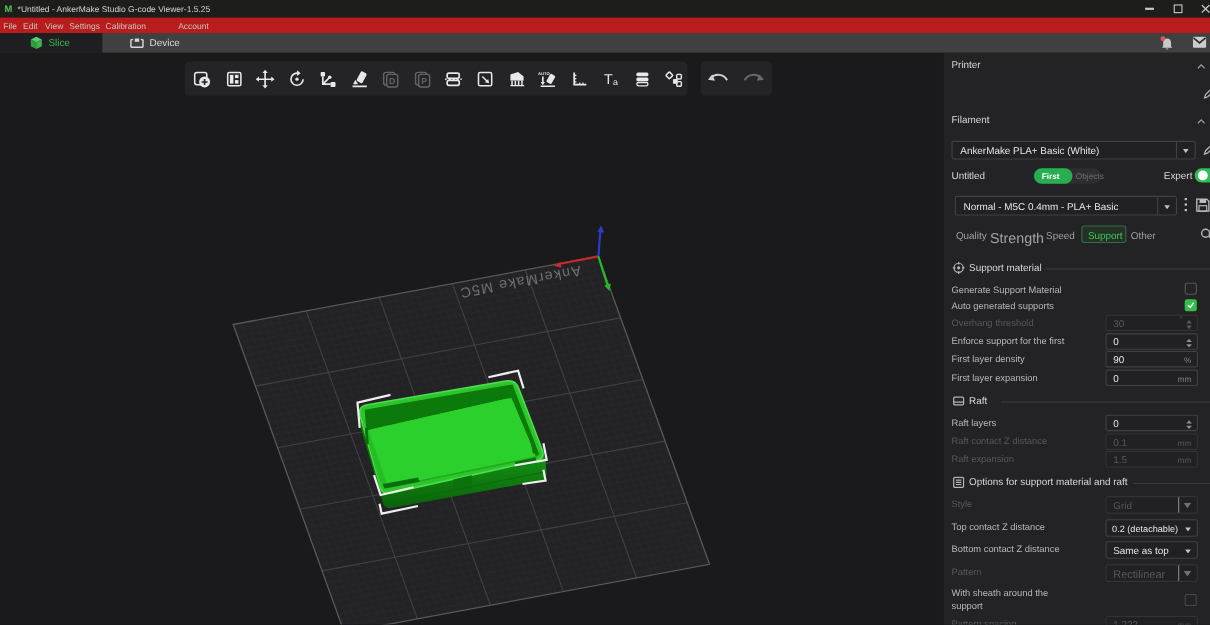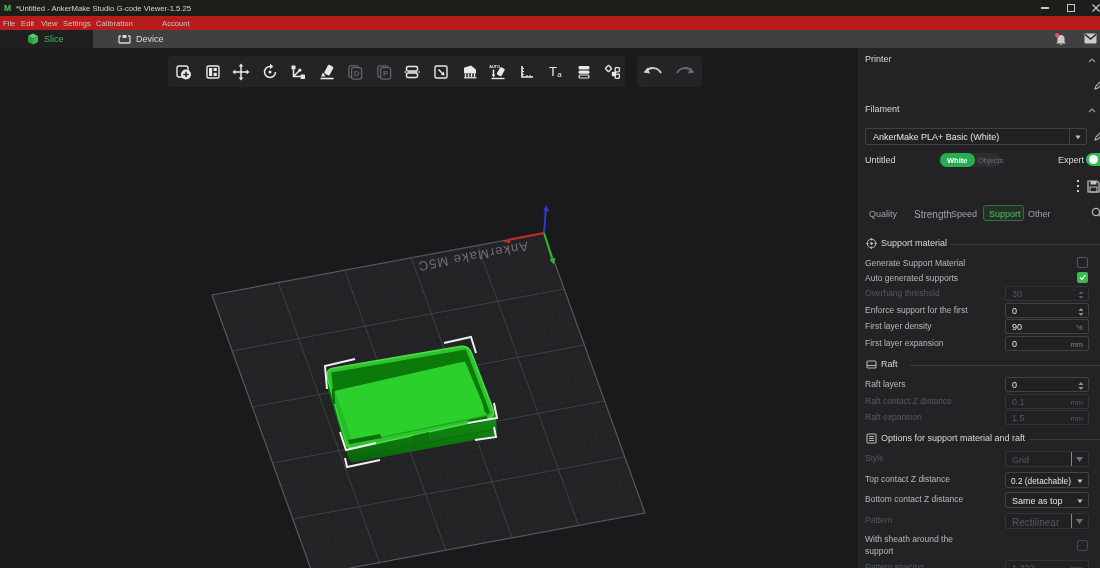--- a/index.html
+++ b/index.html
@@ -237,35 +237,42 @@
         <polygon points="0.5,0.5 6.5,0.5 3.5,4.8" fill="#c2c2c6"></polygon>
       </svg>
   </div>
   <svg class="abs" style="left:235px;top:82px;" width="12" height="12" viewBox="0 0 12 12">
       <path d="M2 10 L3 7 L8.5 1.5 L10.5 3.5 L5 9 Z M2 10 L4.5 9.3" stroke="#b9b9bc" stroke-width="1.1" fill="none"></path>
     </svg>
 
   <span class="abs hdr" style="left:7px;top:107px;">Untitled</span>
   <div class="abs" style="left:81px;top:105px;width:62px;height:14px;background:#2e2e31;border-radius:7px;"></div>
   <div class="abs" style="left:82px;top:105px;width:35px;height:14px;background:#27ae51;border-radius:7px;"></div>
-  <span class="abs" style="left:89px;top:108px;font-size:7.5px;color:#fff;font-weight:bold;">White</span>
+  <span class="abs" style="left:89px;top:108px;font-size:7.5px;color:#fff;font-weight:bold;">First</span>
   <span class="abs" style="left:120px;top:108px;font-size:7.5px;color:#707074;">Objects</span>
   <span class="abs hdr" style="left:200px;top:107px;">Expert</span>
   <div class="abs" style="left:228px;top:105px;width:26px;height:13px;background:#2fbe52;border-radius:7px;"></div>
   <div class="abs" style="left:231px;top:107px;width:9px;height:9px;background:#fff;border-radius:5px;"></div>
 
+  <div class="box" style="left:10px;top:130px;width:202px;height:18px;">
+    <span class="abs val" style="left:7px;top:4px;">Normal - M5C 0.4mm - PLA+ Basic</span>
+    <div class="abs" style="right:16px;top:0;width:1px;height:16px;background:#414144;"></div>
+    <svg class="abs" style="right:5px;top:6.5px;" width="6" height="4.5" viewBox="0 0 7 5">
+        <polygon points="0.5,0.5 6.5,0.5 3.5,4.8" fill="#c2c2c6"></polygon>
+      </svg>
+  </div>
   <div class="abs" style="left:219px;top:132px;width:2px;height:2px;background:#c9c9cc;box-shadow:0 5px 0 #c9c9cc,0 10px 0 #c9c9cc;"></div>
   <svg class="abs" style="left:229px;top:132px;" width="13" height="13" viewBox="0 0 13 13">
       <path d="M1 1 L10 1 L12 3 L12 12 L1 12 Z" stroke="#c1c1c4" stroke-width="1.2" fill="none"></path>
       <rect x="3.5" y="1" width="6" height="3.5" fill="#c1c1c4"></rect>
       <rect x="3" y="7" width="7" height="5" fill="none" stroke="#c1c1c4"></rect>
     </svg>
 
   <span class="abs" style="left:11px;top:161px;font-size:9px;color:#9fa0a4;">Quality</span>
-  <span class="abs" style="left:56px;top:161px;font-size:10px;color:#9fa0a4;">Strength</span>
+  <span class="abs" style="left:42px;top:161px;font-size:13px;color:#9fa0a4;">Strength</span>
   <span class="abs" style="left:93px;top:161px;font-size:9px;color:#9fa0a4;">Speed</span>
   <div class="abs" style="left:125px;top:157px;width:41px;height:16px;background:#233226;border:1px solid #3c6a42;border-radius:3px;box-sizing:border-box;"></div>
   <span class="abs" style="left:131px;top:161px;font-size:9px;color:#46c455;">Support</span>
   <span class="abs" style="left:170px;top:161px;font-size:9px;color:#9fa0a4;">Other</span>
   <svg class="abs" style="left:233px;top:159px;" width="12" height="12" viewBox="0 0 12 12">
       <circle cx="5" cy="5" r="3.6" stroke="#b5b5b8" stroke-width="1.3" fill="none"></circle>
       <path d="M7.8 7.8 L11 11" stroke="#b5b5b8" stroke-width="1.3"></path>
     </svg>
 
   <svg class="abs" style="left:8px;top:190px;" width="11" height="11" viewBox="0 0 11 11">

